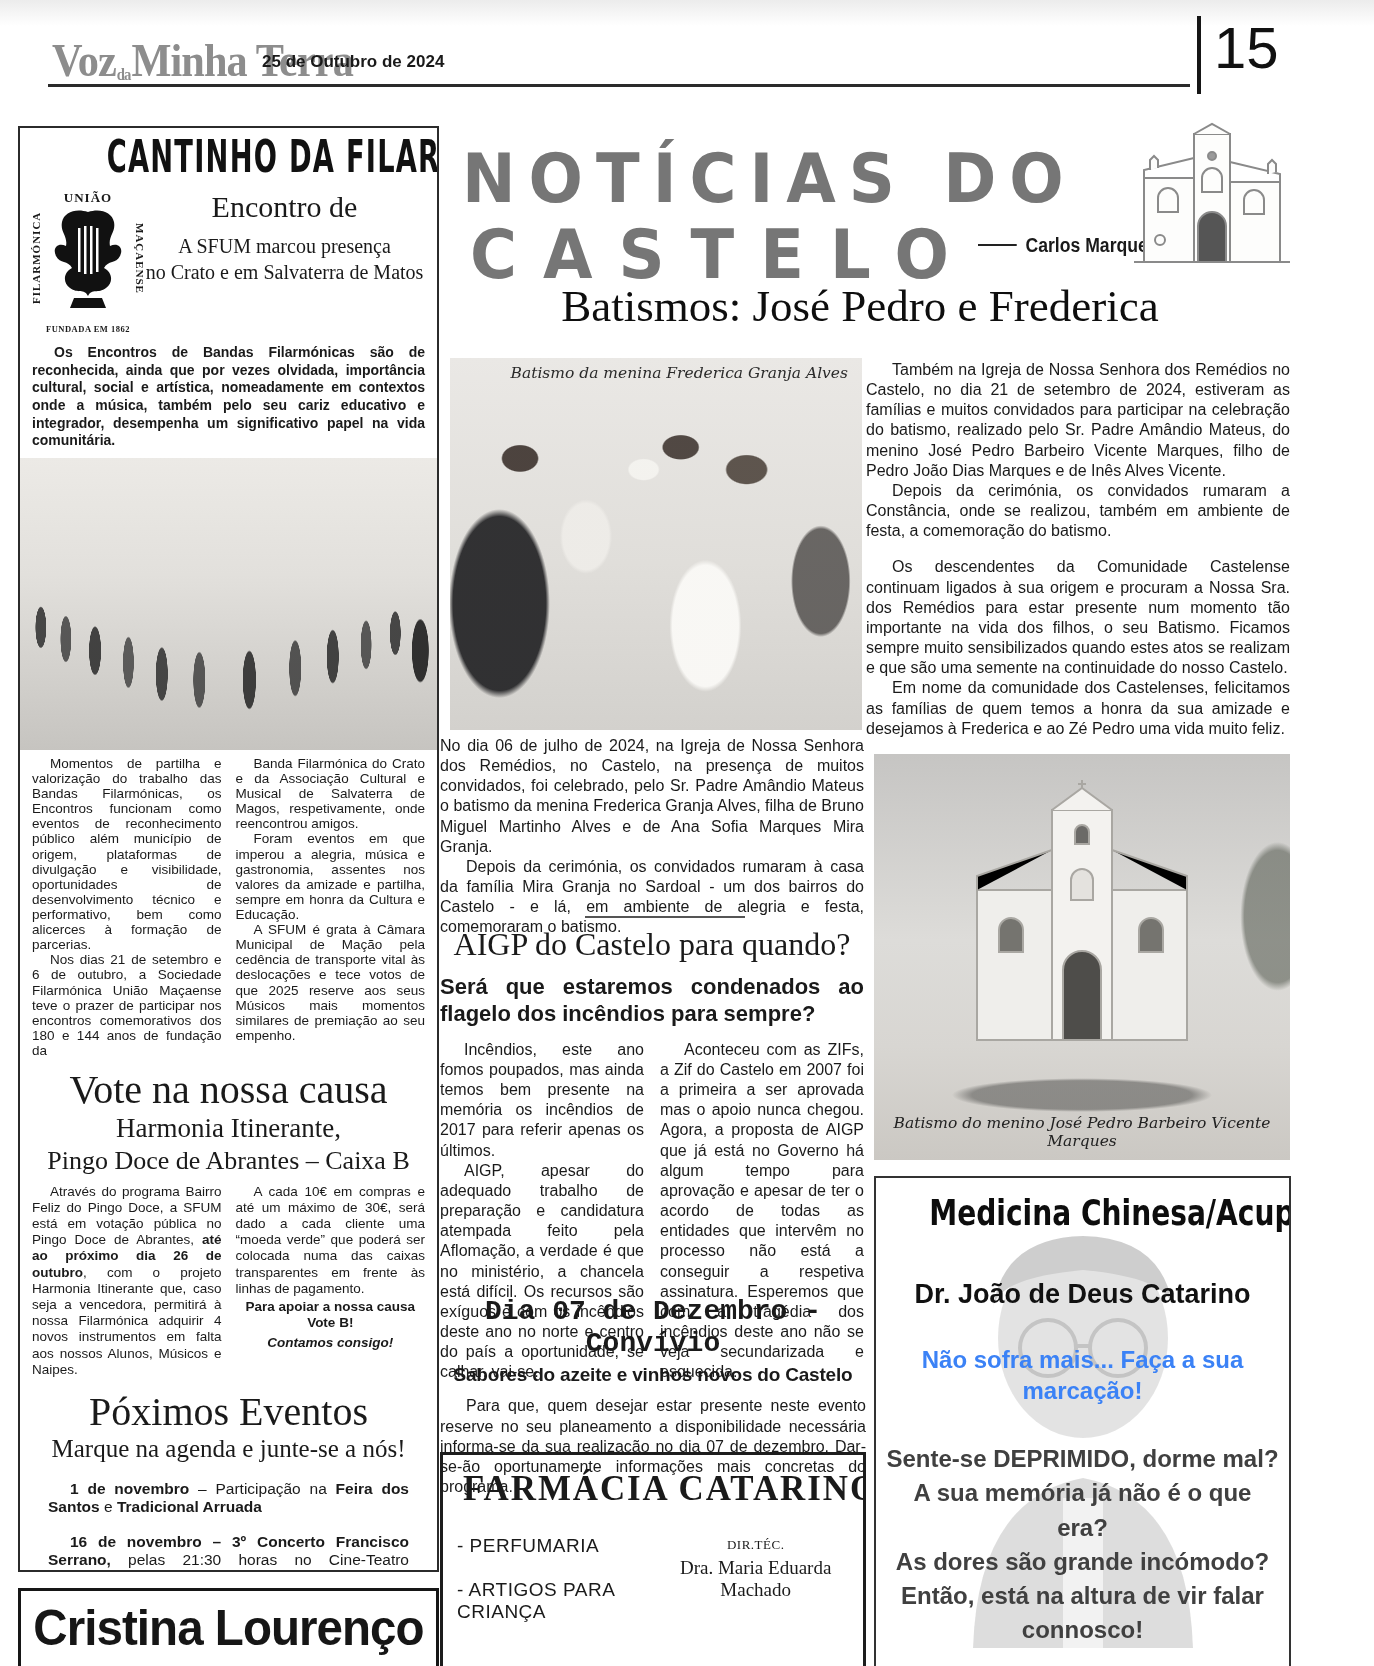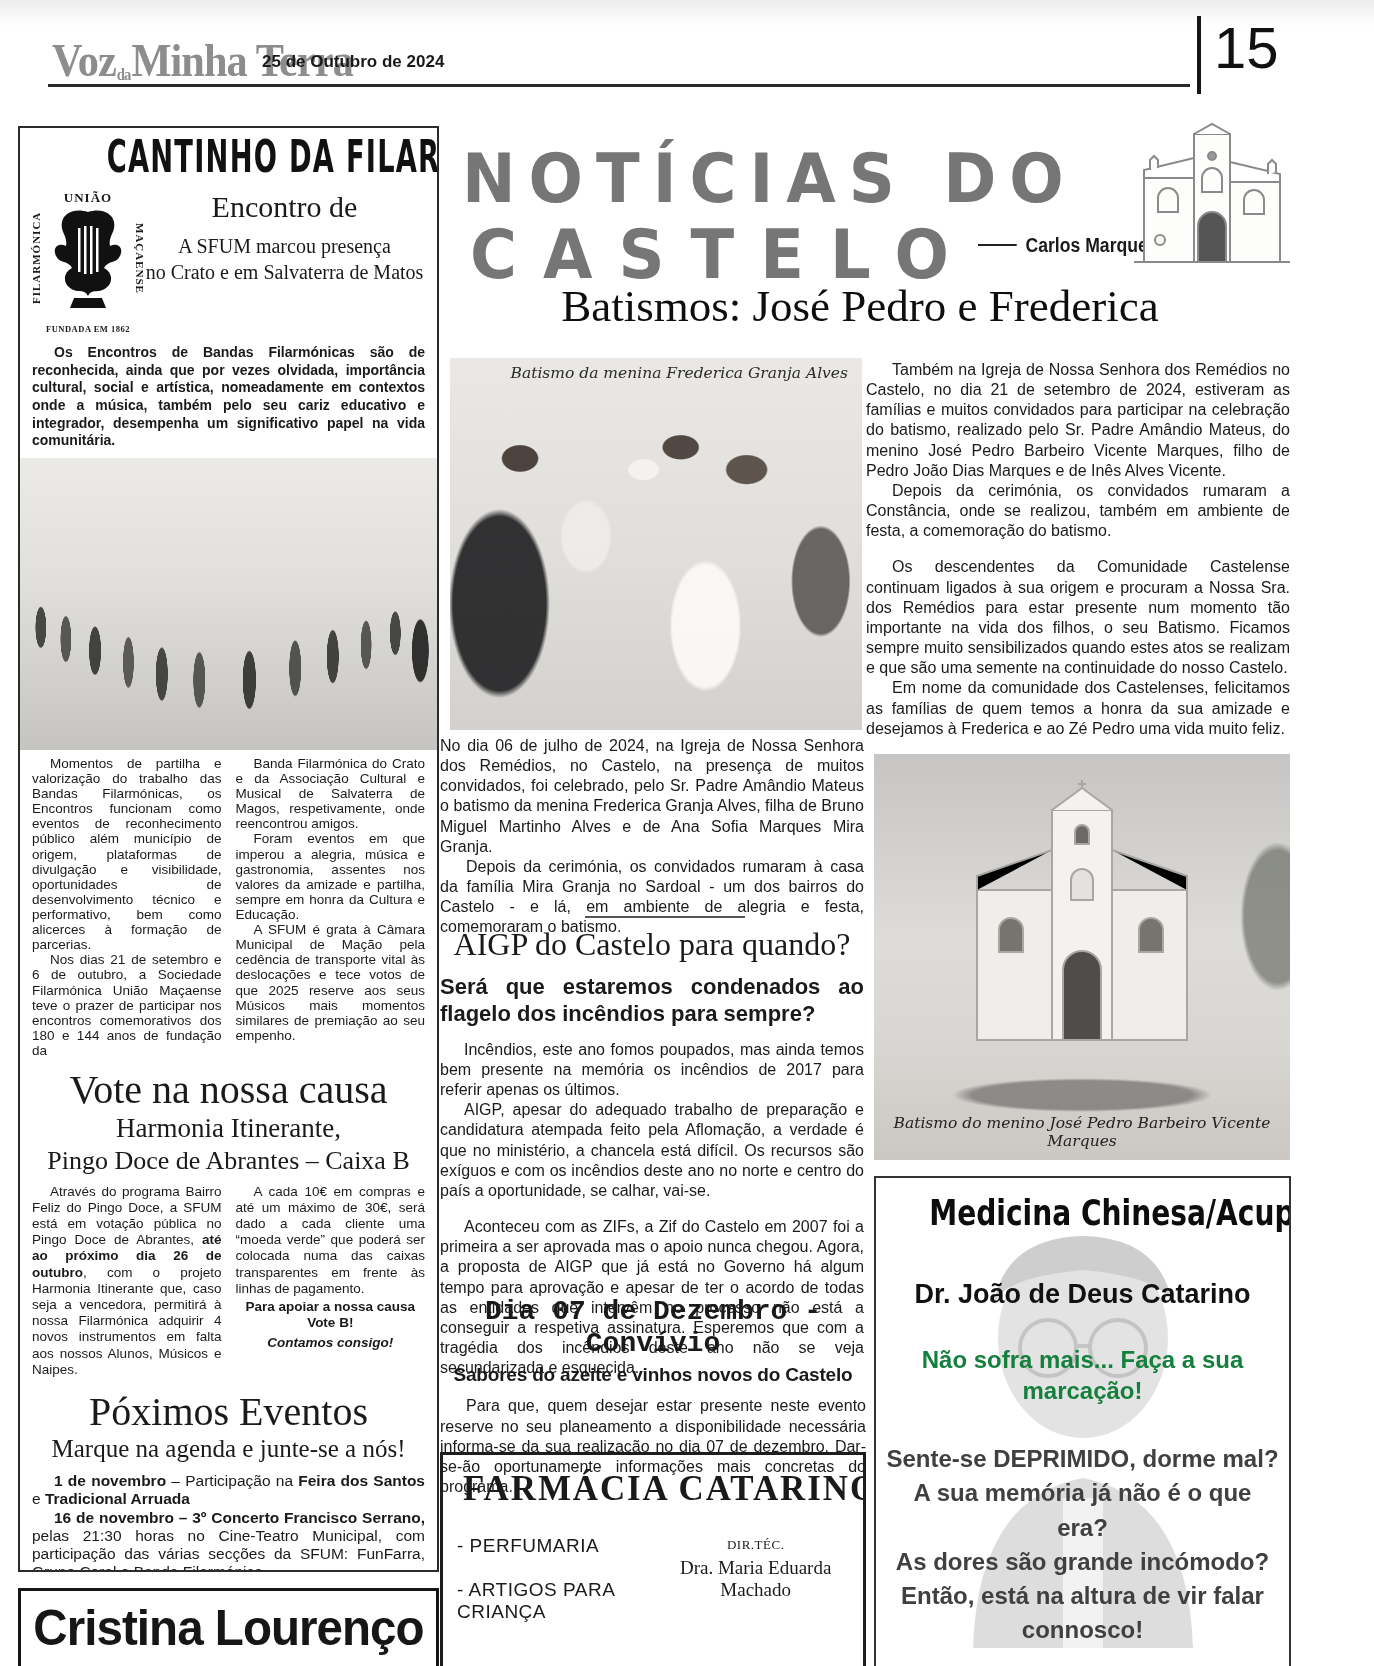--- a/index.html
+++ b/index.html
@@ -66,21 +66,21 @@
   .vote-s2{font-family:"Liberation Serif",serif;font-size:26px;text-align:center;line-height:1.2;}
   .vote-cols{display:flex;gap:14px;margin-top:8px;}
   .vote-cols .col{flex:1;font-size:13.5px;line-height:1.2;text-align:justify;}
   .vote-cols .col p{margin:0;text-indent:18px;}
   .vote-b1{font-weight:bold;text-align:center;text-indent:0 !important;margin-top:2px !important;}
   .vote-b2{font-weight:bold;text-align:center;text-indent:0 !important;}
   .vote-i{font-style:italic;font-weight:bold;text-align:center;text-indent:0 !important;margin-top:4px !important;}
   .ev-title{font-family:"Liberation Serif",serif;font-size:40px;text-align:center;margin-top:12px;line-height:1.1;}
   .ev-sub{font-family:"Liberation Serif",serif;font-size:25px;text-align:center;line-height:1.2;}
   .ev-body{margin-top:8px;font-size:15.5px;line-height:1.18;text-align:justify;}
-  .ev-body p{margin:0;text-indent:22px;}
+  .ev-body p{margin:16px;text-indent:22px;}
   .b{font-weight:bold;}
 
   
   .box-cris{position:absolute;left:18px;top:1588px;width:421px;height:96px;
         border:3px solid #161616;box-sizing:border-box;text-align:center;overflow:hidden;}
   .cris-name{font-size:50px;font-weight:bold;letter-spacing:-1px;transform:scaleX(.95);
         transform-origin:center;margin-top:8px;white-space:nowrap;color:#161616;}
 
   
   .cast-l1{position:absolute;left:462px;top:142px;color:#767676;font-weight:bold;
@@ -125,21 +125,21 @@
   .col-right p.gap{margin-top:16px;}
   .mid-text{position:absolute;left:440px;top:736px;width:424px;font-size:16px;
         line-height:1.26;text-align:justify;}
   .mid-text p{margin:0;}
   .mid-text p.ind{text-indent:26px;}
   .divider{position:absolute;left:585px;top:916px;width:160px;height:2px;background:#555;}
 
   .aigp{position:absolute;left:440px;top:926px;width:424px;}
   .aigp-title{font-family:"Liberation Serif",serif;font-size:32px;text-align:center;line-height:1.15;}
   .aigp-sub{margin-top:10px;font-size:22px;font-weight:bold;line-height:1.25;text-align:justify;}
-  .aigp-cols{display:flex;gap:16px;margin-top:12px;flex-direction:column;}
+  .aigp-cols{display:flex;gap:16px;margin-top:12px;}
   .aigp-cols .col{flex:1;font-size:16px;line-height:1.26;text-align:justify;}
   .aigp-cols .col p{margin:0;text-indent:24px;}
 
   .dez{position:absolute;left:440px;top:1296px;width:426px;}
   .dez-title{font-size:28px;font-weight:bold;text-align:center;letter-spacing:0;line-height:1.15;font-family:Liberation Mono, monospace;}
   .dez-sub{font-size:19px;font-weight:bold;text-align:center;margin-top:4px;letter-spacing:-.2px;}
   .dez-body{margin-top:10px;font-size:16px;line-height:1.26;text-align:justify;}
   .dez-body p{margin:0;text-indent:26px;}
 
   
@@ -154,21 +154,21 @@
   .farm-dir .lab{font-size:13px;letter-spacing:.5px;}
   .farm-dir .name{font-size:19px;margin-top:4px;}
 
   
   .box-med{position:absolute;left:874px;top:1176px;width:417px;height:500px;
         border:2px solid #333;box-sizing:border-box;padding:14px 10px;overflow:hidden;text-align:center;}
   .med-portrait{position:absolute;left:50%;top:40px;transform:translateX(-50%);opacity:.5;}
   .med-title{position:relative;font-family:"DejaVu Sans",sans-serif;font-weight:bold;font-size:36px;
         transform:scaleX(.78);transform-origin:center;white-space:nowrap;color:#0d0d0d;}
   .med-doc{position:relative;font-weight:bold;font-size:27px;margin-top:46px;color:#111;}
-  .med-l1{position:relative;font-weight:bold;font-size:24px;margin-top:34px;line-height:1.3;color:#15803d;}
+  .med-l1{position:relative;font-weight:bold;font-size:24px;margin-top:34px;line-height:1.3;color:#3b82f6;}
   .med-l2{position:relative;font-weight:bold;font-size:24px;margin-top:36px;line-height:1.42;color:#404040;}
 </style>
 </head>
 <body>
 
 <div class="page">
 
   <div class="masthead-logo"><span>Voz</span><span class="da">da</span><span>Minha Terra</span></div>
   <div class="header-date">25 de Outubro de 2024</div>
   <div class="header-rule"></div>

